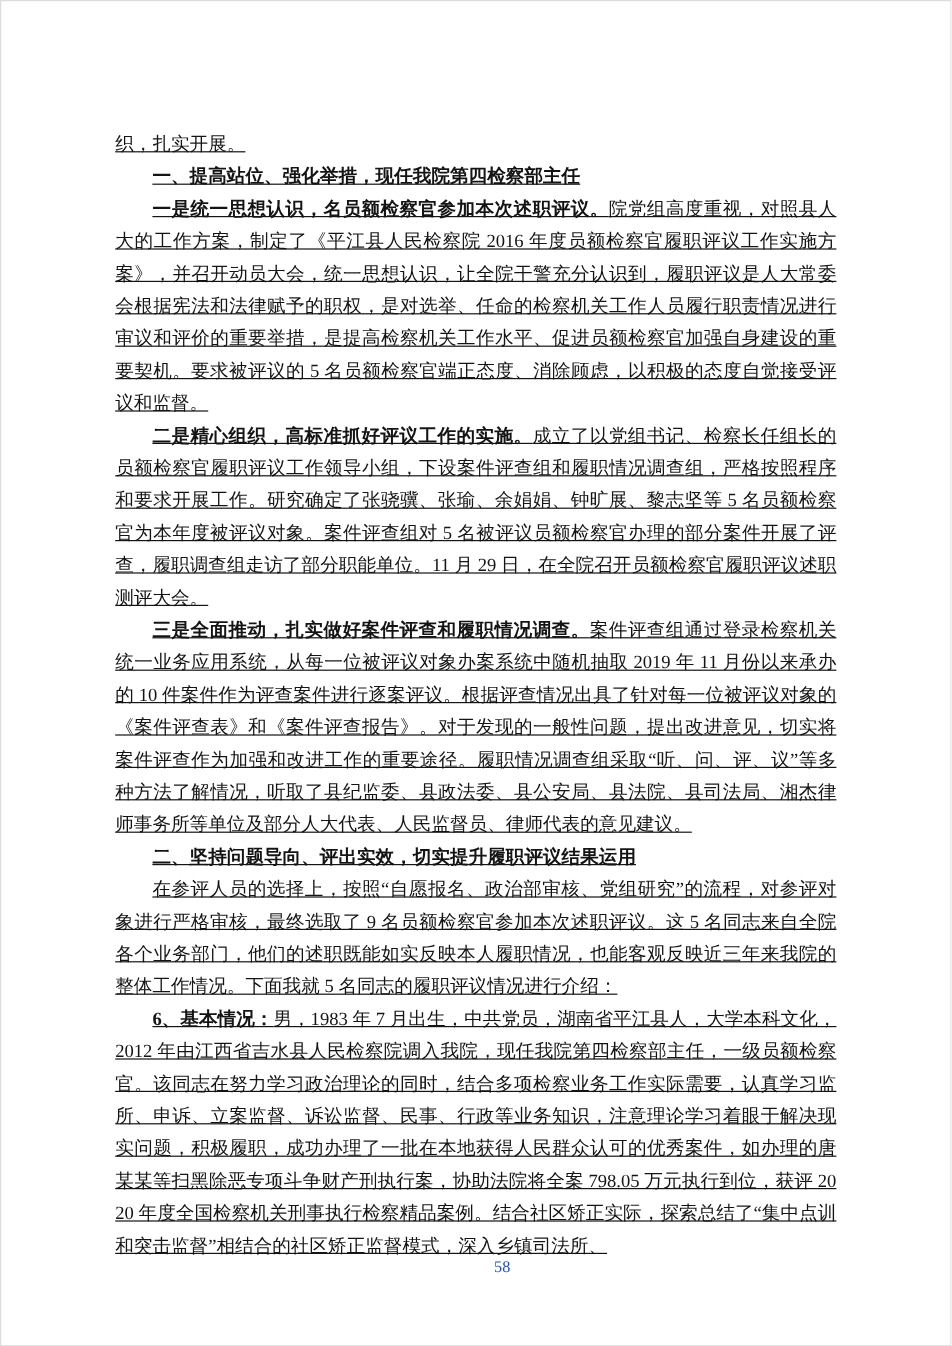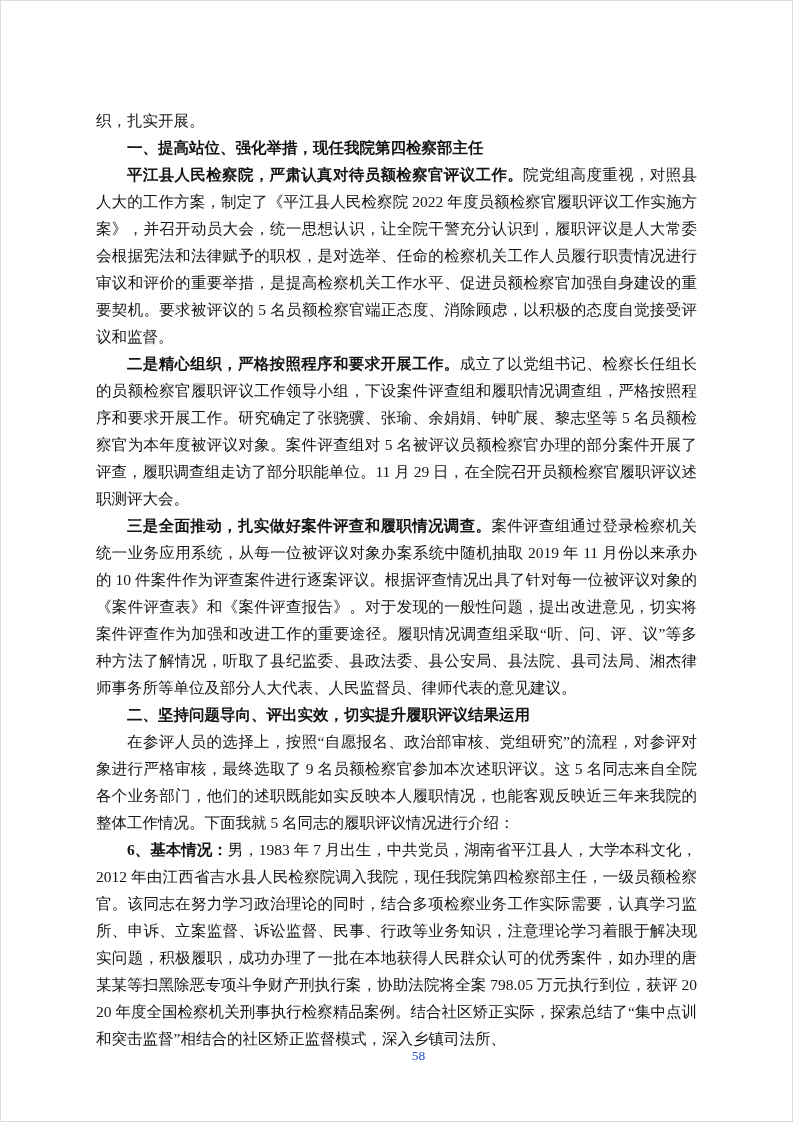--- a/index.html
+++ b/index.html
@@ -19,20 +19,21 @@
     font-size: 15.5px;
     line-height: 27px;
     color: #141414;
     overflow: hidden;
   }
   .para {
     margin: 0;
     text-align: justify;
     text-indent: 2em;
     word-break: break-all;
+    text-decoration: underline;
   }
   .para.no-indent {
     text-indent: 0;
   }
   .para.heading {
     font-weight: bold;
   }
   .para b {
     font-weight: bold;
   }
@@ -49,23 +50,23 @@
 </style>
 </head>
 <body>
 
 <div class="page">
 
   <p class="para no-indent">织，扎实开展。</p>
 
   <p class="para heading">一、提高站位、强化举措，现任我院第四检察部主任</p>
 
-  <p class="para"><b>平江县人民检察院，严肃认真对待员额检察官评议工作。</b><span>院党组高度重视，对照县人大的工作方案，制定了《平江县人民检察院 2022 年度员额检察官履职评议工作实施方案》，并召开动员大会，统一思想认识，让全院干警充分认识到，履职评议是人大常委会根据宪法和法律赋予的职权，是对选举、任命的检察机关工作人员履行职责情况进行审议和评价的重要举措，是提高检察机关工作水平、促进员额检察官加强自身建设的重要契机。要求被评议的 5 名员额检察官端正态度、消除顾虑，以积极的态度自觉接受评议和监督。</span></p>
+  <p class="para"><b>一是统一思想认识，名员额检察官参加本次述职评议。</b><span>院党组高度重视，对照县人大的工作方案，制定了《平江县人民检察院 2016 年度员额检察官履职评议工作实施方案》，并召开动员大会，统一思想认识，让全院干警充分认识到，履职评议是人大常委会根据宪法和法律赋予的职权，是对选举、任命的检察机关工作人员履行职责情况进行审议和评价的重要举措，是提高检察机关工作水平、促进员额检察官加强自身建设的重要契机。要求被评议的 5 名员额检察官端正态度、消除顾虑，以积极的态度自觉接受评议和监督。</span></p>
 
-  <p class="para"><b>二是精心组织，严格按照程序和要求开展工作。</b><span>成立了以党组书记、检察长任组长的员额检察官履职评议工作领导小组，下设案件评查组和履职情况调查组，严格按照程序和要求开展工作。研究确定了张骁骥、张瑜、余娟娟、钟旷展、黎志坚等 5 名员额检察官为本年度被评议对象。案件评查组对 5 名被评议员额检察官办理的部分案件开展了评查，履职调查组走访了部分职能单位。11 月 29 日，在全院召开员额检察官履职评议述职测评大会。</span></p>
+  <p class="para"><b>二是精心组织，高标准抓好评议工作的实施。</b><span>成立了以党组书记、检察长任组长的员额检察官履职评议工作领导小组，下设案件评查组和履职情况调查组，严格按照程序和要求开展工作。研究确定了张骁骥、张瑜、余娟娟、钟旷展、黎志坚等 5 名员额检察官为本年度被评议对象。案件评查组对 5 名被评议员额检察官办理的部分案件开展了评查，履职调查组走访了部分职能单位。11 月 29 日，在全院召开员额检察官履职评议述职测评大会。</span></p>
 
   <p class="para"><b>三是全面推动，扎实做好案件评查和履职情况调查。</b><span>案件评查组通过登录检察机关统一业务应用系统，从每一位被评议对象办案系统中随机抽取 2019 年 11 月份以来承办的 10 件案件作为评查案件进行逐案评议。根据评查情况出具了针对每一位被评议对象的《案件评查表》和《案件评查报告》。对于发现的一般性问题，提出改进意见，切实将案件评查作为加强和改进工作的重要途径。履职情况调查组采取“听、问、评、议”等多种方法了解情况，听取了县纪监委、县政法委、县公安局、县法院、县司法局、湘杰律师事务所等单位及部分人大代表、人民监督员、律师代表的意见建议。</span></p>
 
   <p class="para heading">二、坚持问题导向、评出实效，切实提升履职评议结果运用</p>
 
   <p class="para"><span>在参评人员的选择上，按照“自愿报名、政治部审核、党组研究”的流程，对参评对象进行严格审核，最终选取了 9 名员额检察官参加本次述职评议。这 5 名同志来自全院各个业务部门，他们的述职既能如实反映本人履职情况，也能客观反映近三年来我院的整体工作情况。下面我就 5 名同志的履职评议情况进行介绍：</span></p>
 
 
   <p class="para"><b>6、基本情况：</b><span>男，1983 年 7 月出生，中共党员，湖南省平江县人，大学本科文化，2012 年由江西省吉水县人民检察院调入我院，现任我院第四检察部主任，一级员额检察官。该同志在努力学习政治理论的同时，结合多项检察业务工作实际需要，认真学习监所、申诉、立案监督、诉讼监督、民事、行政等业务知识，注意理论学习着眼于解决现实问题，积极履职，成功办理了一批在本地获得人民群众认可的优秀案件，如办理的唐某某等扫黑除恶专项斗争财产刑执行案，协助法院将全案 798.05 万元执行到位，获评 2020 年度全国检察机关刑事执行检察精品案例。结合社区矫正实际，探索总结了“集中点训和突击监督”相结合的社区矫正监督模式，深入乡镇司法所、</span></p>
 

